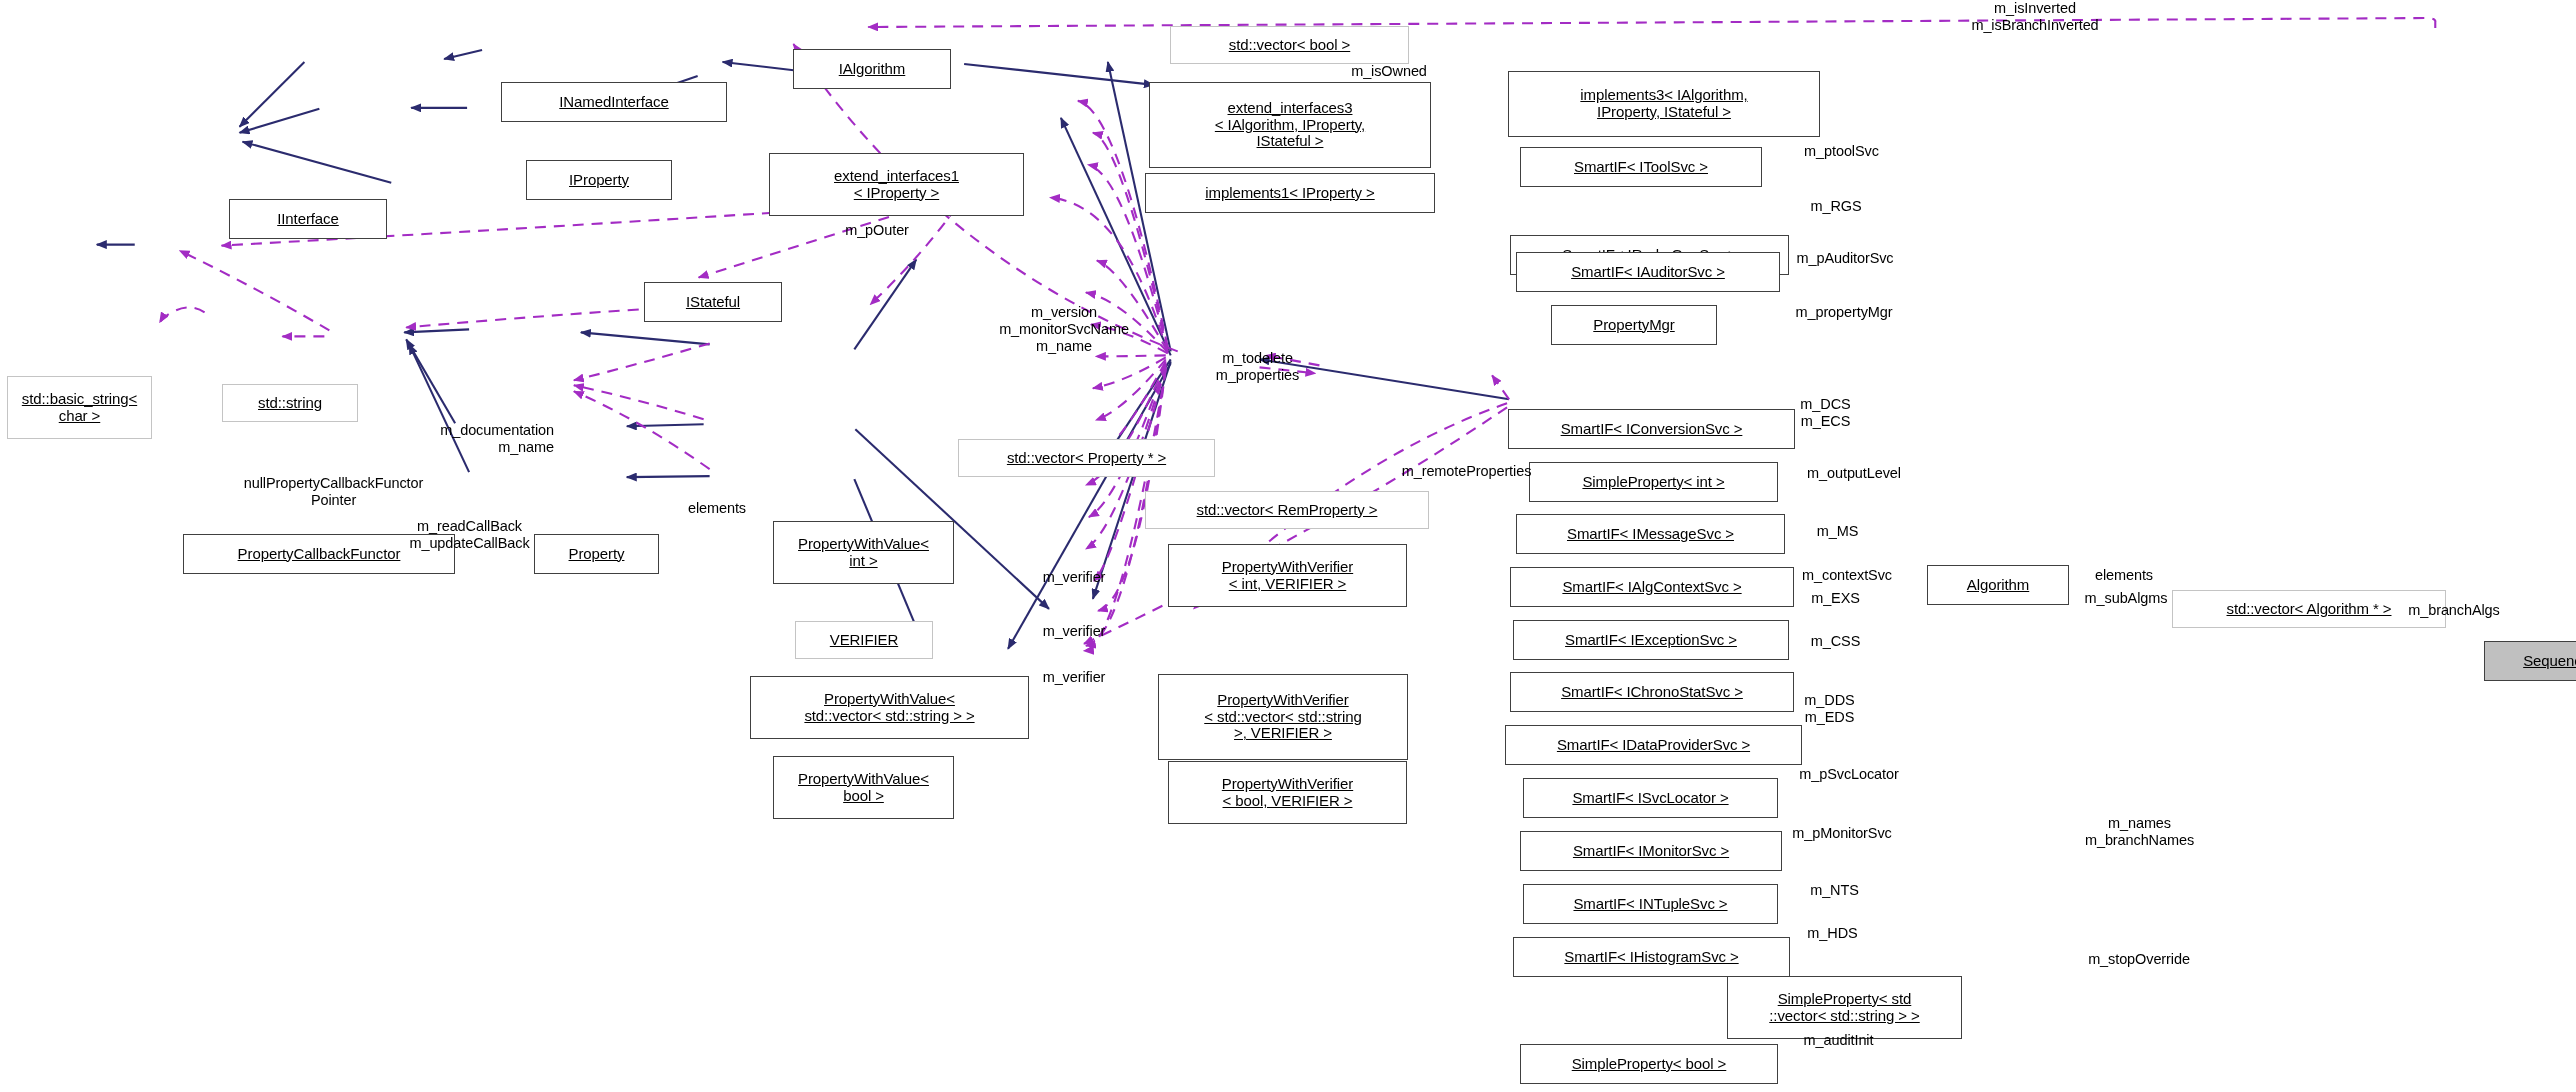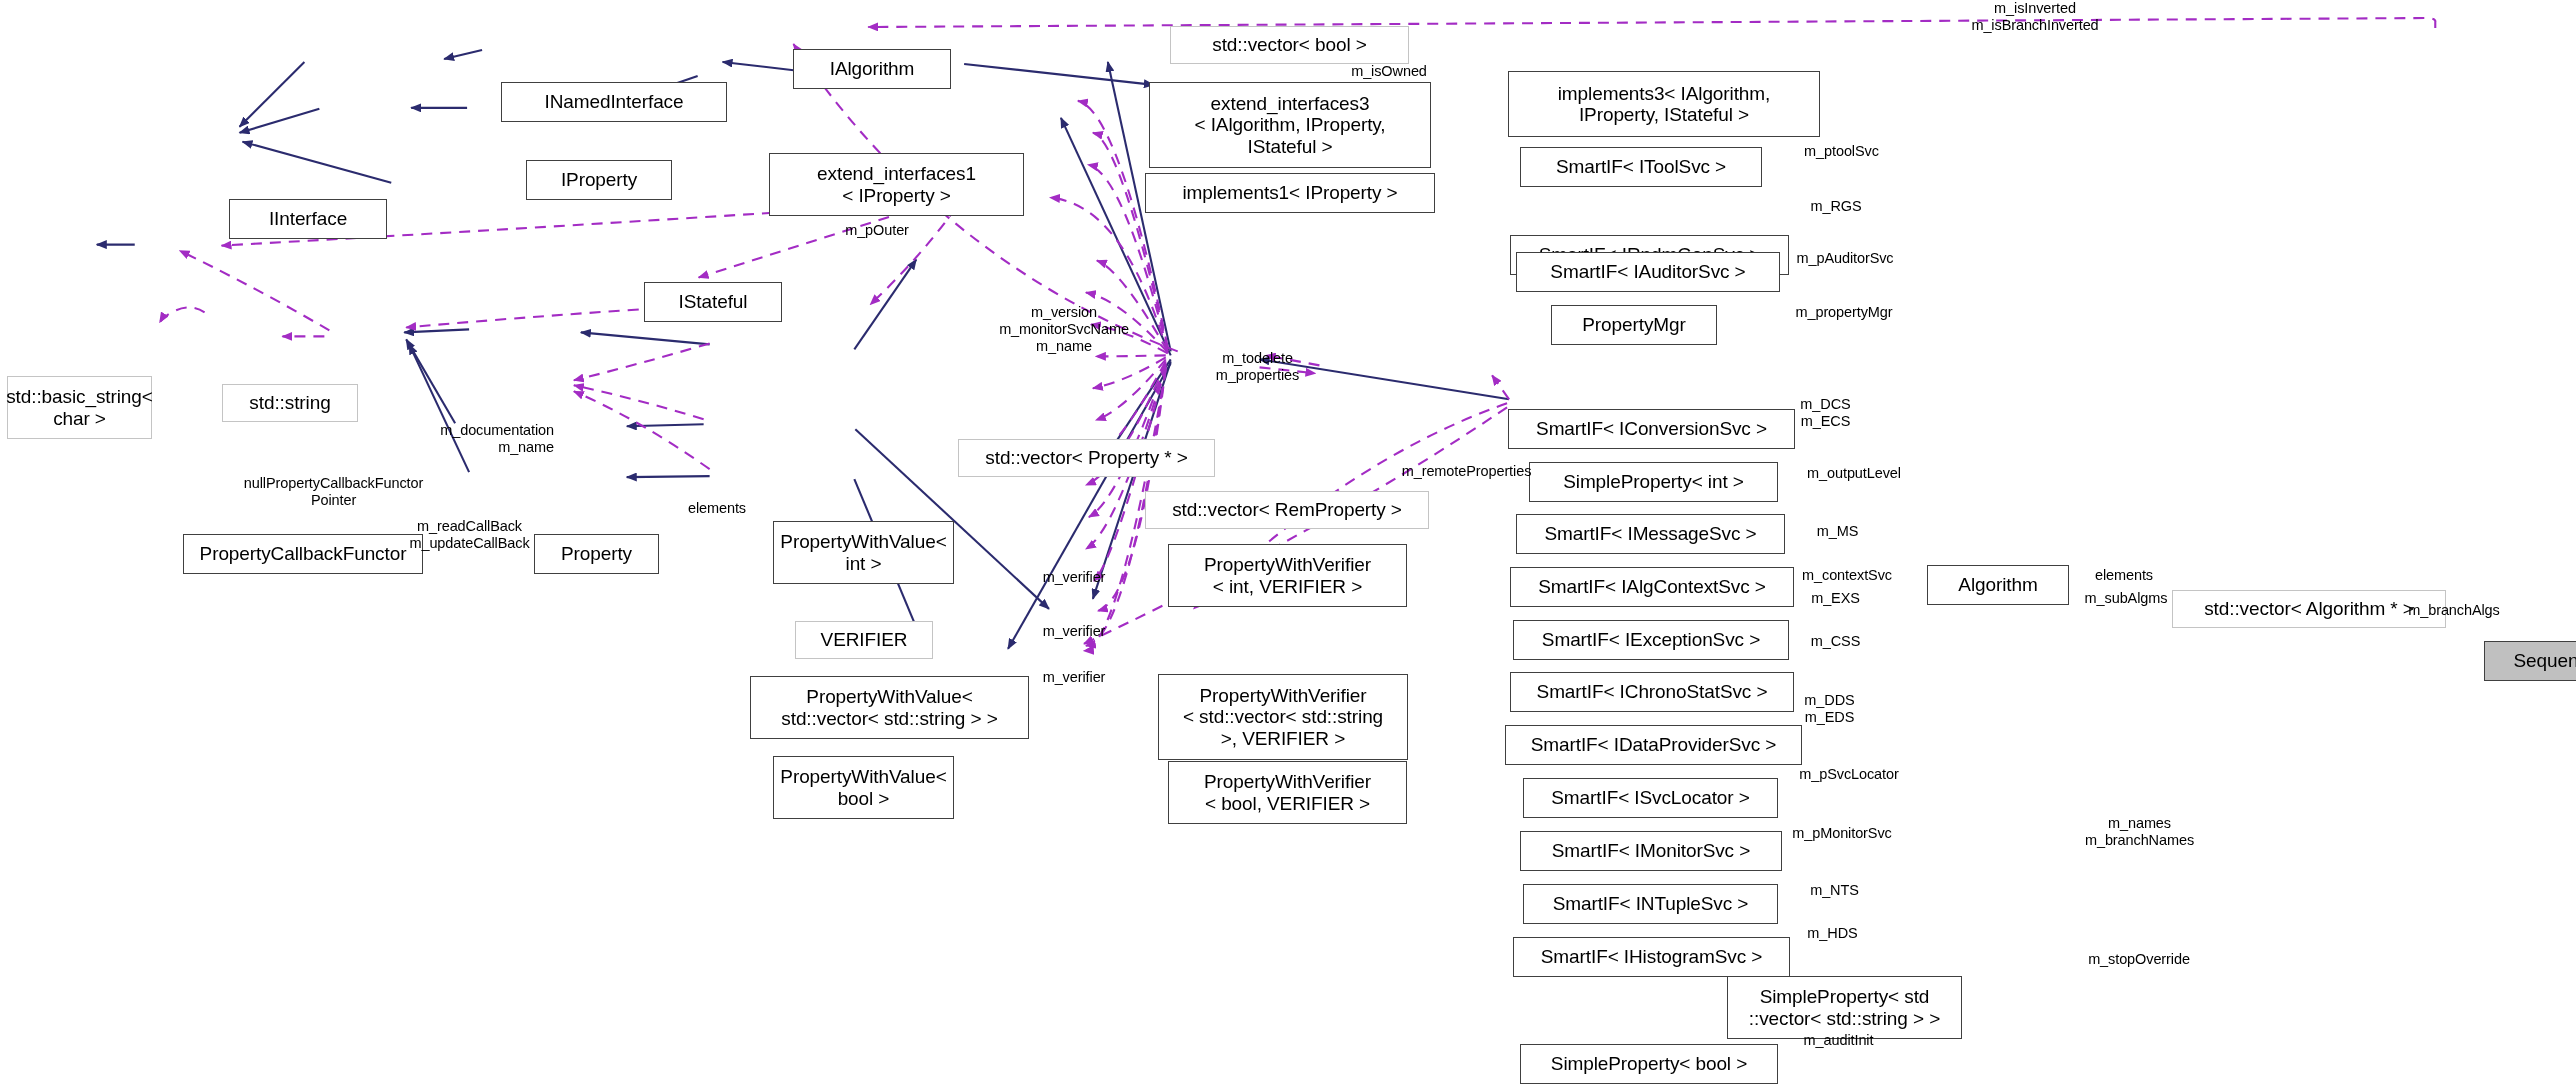--- a/index.html
+++ b/index.html
@@ -13,28 +13,29 @@
   }
   svg.edges{position:absolute;left:0;top:0;width:2576px;height:1093px;pointer-events:none;}
 
   .node{
     position:absolute;
     box-sizing:border-box;
     display:flex;
     align-items:center;
     justify-content:center;
     text-align:center;
-    font-size:19px;
+    font-size:15px;
     line-height:1.12;
     color:#000000;
     background:#ffffff;
     border:1px solid #4d4d4d;
     white-space:pre;
     letter-spacing:-0.1px;
     padding:17px 4px;
+    text-decoration:underline;
   }
   .node.solid{border:1px solid #404040;}
   .node.faint{border:1px solid #c4c4c4;}
   .node.highlight{background:#c0c0c0;border:1px solid #404040;}
 
   .elabel{
     position:absolute;
     font-size:14.5px;
     color:#000000;
     line-height:1.18;
@@ -154,21 +155,21 @@
       <div class="node faint" style="left: 1170px; top: 26px; width: 239px; height: 38px;">std::vector&lt; bool &gt;</div>
       <div class="node solid" style="left: 1508px; top: 71px; width: 312px; height: 66px;">implements3&lt; IAlgorithm,
 IProperty, IStateful &gt;</div>
       <div class="node solid" style="left: 1520px; top: 147px; width: 242px; height: 40px;">SmartIF&lt; IToolSvc &gt;</div>
       <div class="node solid" style="left: 1510px; top: 199px; width: 279px; height: 40px; margin-top: 36px;">SmartIF&lt; IRndmGenSvc &gt;</div>
       <div class="node solid" style="left: 1516px; top: 252px; width: 264px; height: 40px;">SmartIF&lt; IAuditorSvc &gt;</div>
       <div class="node solid" style="left: 1551px; top: 305px; width: 166px; height: 40px;">PropertyMgr</div>
       <div class="node faint" style="left: 7px; top: 376px; width: 145px; height: 63px;">std::basic_string&lt;
 char &gt;</div>
       <div class="node faint" style="left: 222px; top: 384px; width: 136px; height: 38px;">std::string</div>
-      <div class="node solid" style="left: 183px; top: 534px; width: 240px; height: 40px;">PropertyCallbackFunctor</div>
+      <div class="node solid" style="left: 183px; top: 534px; width: 272px; height: 40px;">PropertyCallbackFunctor</div>
       <div class="node solid" style="left: 534px; top: 534px; width: 125px; height: 40px;">Property</div>
       <div class="node faint" style="left: 795px; top: 621px; width: 138px; height: 38px;">VERIFIER</div>
       <div class="node solid" style="left: 773px; top: 521px; width: 181px; height: 63px;">PropertyWithValue&lt;
 int &gt;</div>
       <div class="node solid" style="left: 750px; top: 676px; width: 279px; height: 63px;">PropertyWithValue&lt;
 std::vector&lt; std::string &gt; &gt;</div>
       <div class="node solid" style="left: 773px; top: 756px; width: 181px; height: 63px;">PropertyWithValue&lt;
 bool &gt;</div>
       <div class="node faint" style="left: 958px; top: 439px; width: 257px; height: 38px;">std::vector&lt; Property * &gt;</div>
       <div class="node faint" style="left: 1145px; top: 491px; width: 284px; height: 38px;">std::vector&lt; RemProperty &gt;</div>

